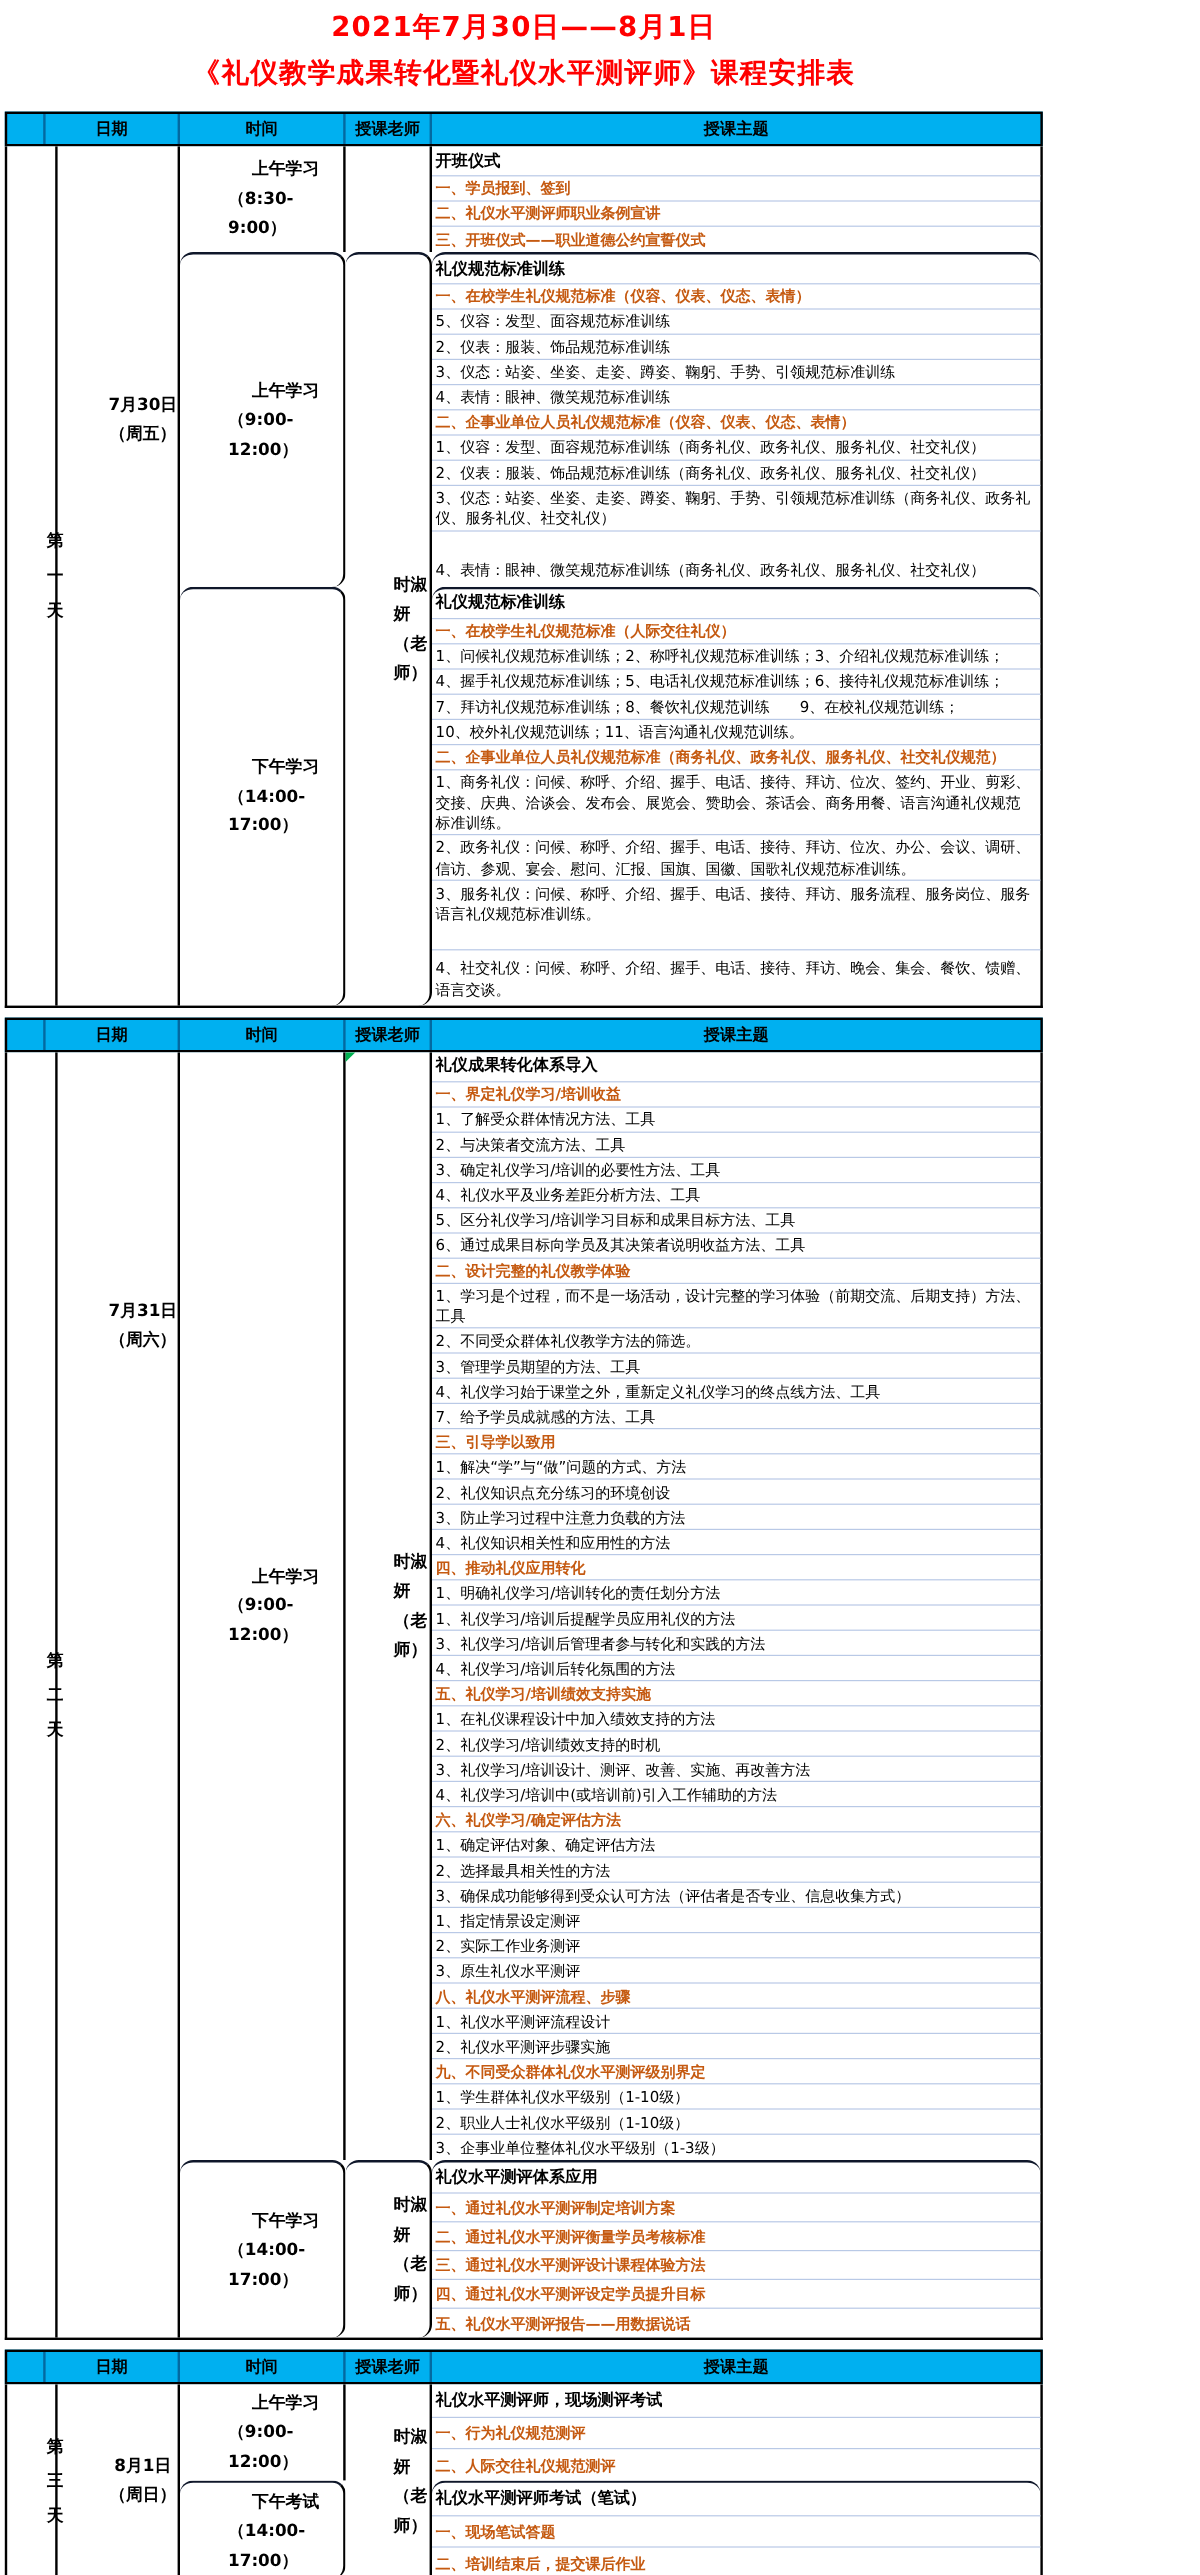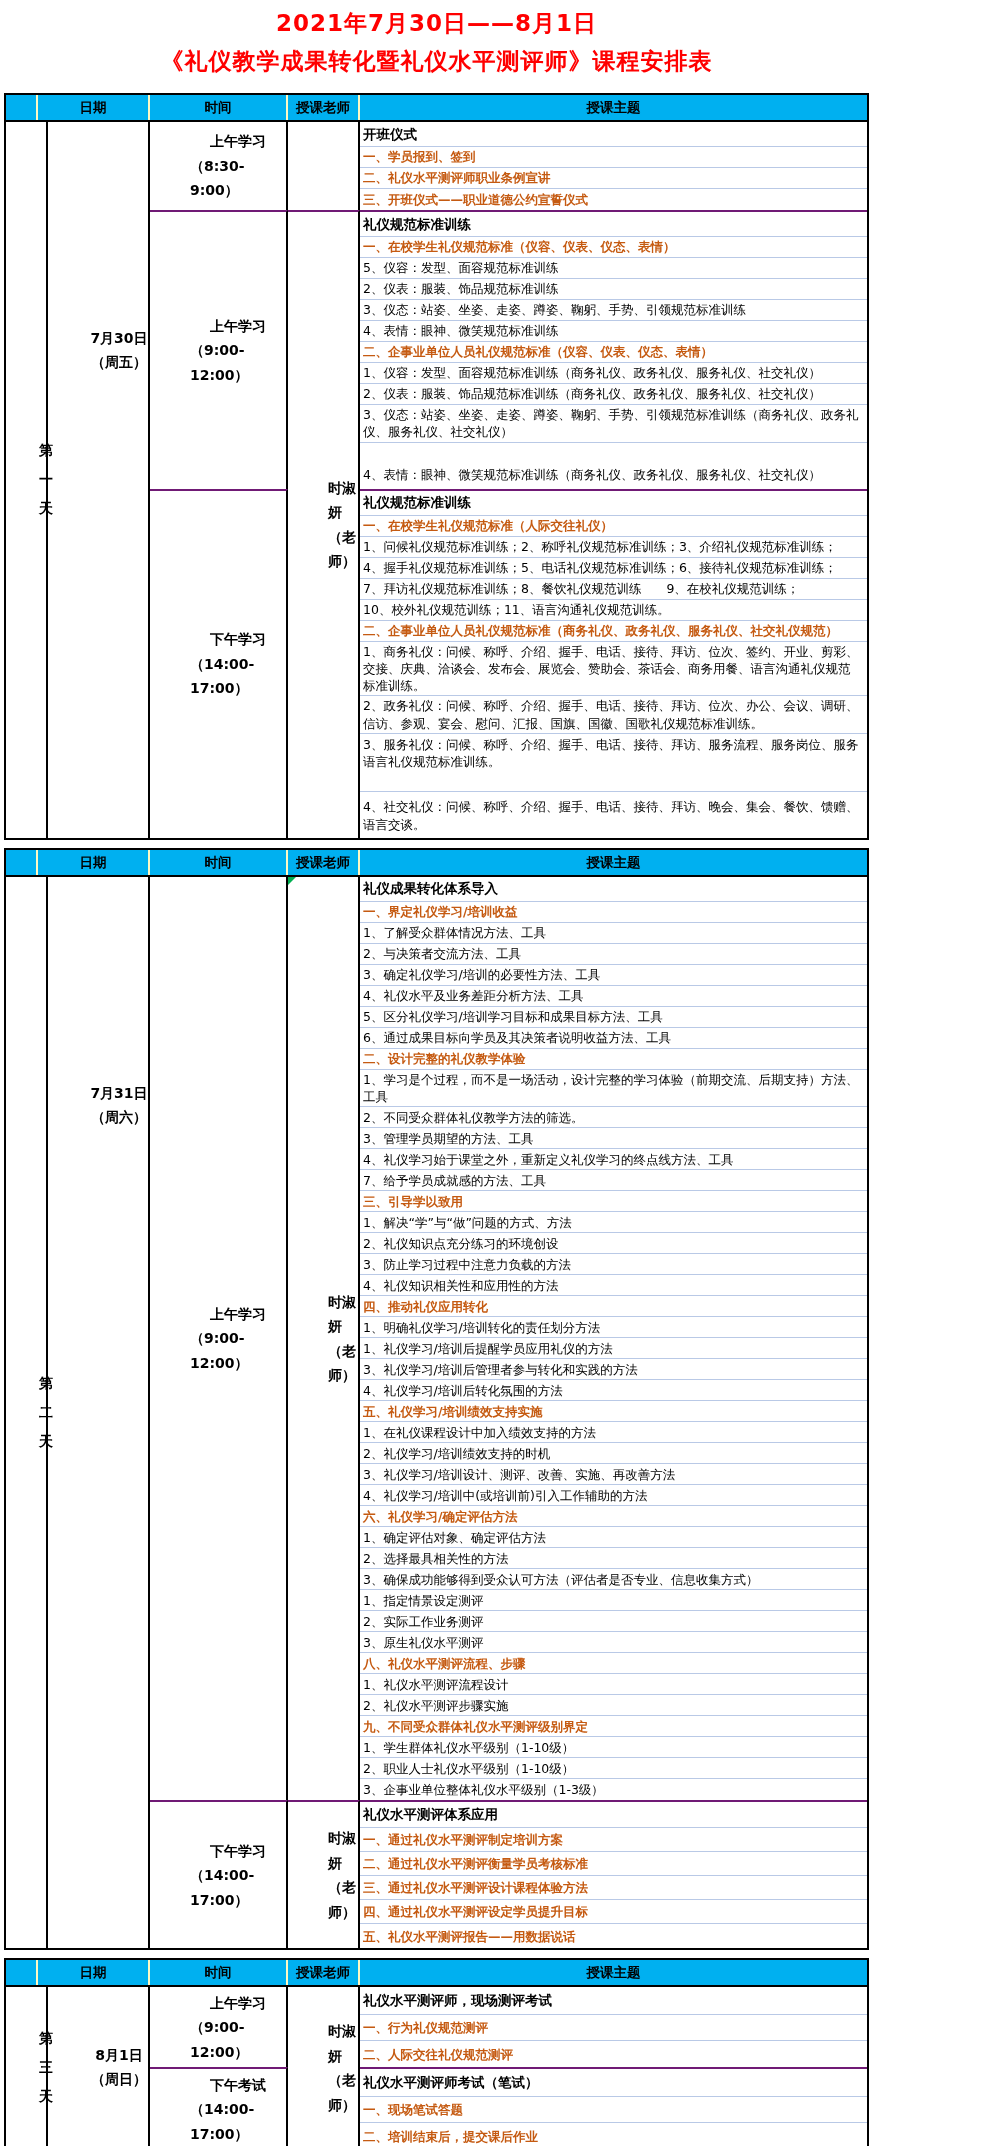--- a/index.html
+++ b/index.html
@@ -3,25 +3,25 @@
 <meta charset="utf-8">
 <style>
   html,body{margin:0;padding:0;background:#fff;}
   body{width:1000px;height:2146px;overflow:hidden;font-family:"DejaVu Sans","Liberation Sans",sans-serif;color:#000;}
   #page{width:865px;margin:0 4px;}
   .title-block{height:86px;text-align:center;padding-top:4px;box-sizing:border-box;}
   .title-line{color:#FF0000;font-weight:bold;font-size:23px;line-height:38px;letter-spacing:1px;}
   .spacer-row{height:7px;}
   .gap{height:8px;}
   .sec-header{display:grid;grid-template-columns:32px 112px 138px 72px 1fr;background:#00B0F0;border:2px solid #000;border-bottom:2px solid #000;}
-  .hcell{border-right:2px solid #fef9c3;text-align:center;font-weight:bold;font-size:13.5px;padding:4px 0 3px 0;}
+  .hcell{border-right:2px solid #0369a1;text-align:center;font-weight:bold;font-size:13.5px;padding:4px 0 3px 0;}
   .hcell.last{border-right:none;}
   .sec-body{display:grid;grid-template-columns:32px 112px 138px 72px 1fr;border:2px solid #000;border-top:none;background:#fff;}
   .cell{border-right:2px solid #000;box-sizing:border-box;padding-left:40px;}
-  .bt{border-top:2px solid #701a75;}
+  .bt{border-top:2px solid #0f172a;border-radius:11px;}
   .day-cell{display:flex;flex-direction:column;align-items:center;justify-content:center;gap:11px;font-weight:bold;font-size:14px;}
   .date-cell{display:flex;flex-direction:column;align-items:center;font-weight:bold;font-size:14px;line-height:1.7;margin-left:12px;}
   .date-upper{padding-top:205px;}
   .date-center{justify-content:center;}
   .time-cell,.teacher-cell{display:flex;flex-direction:column;align-items:center;justify-content:center;font-weight:bold;font-size:14px;line-height:1.75;position:relative;}
   .flag:before{content:"";position:absolute;top:0;left:0;border-top:8px solid #00B050;border-right:8px solid transparent;}
   .topic-cell{display:flex;flex-direction:column;justify-content:flex-start;}
   .trow{box-sizing:border-box;min-height:21px;padding:1px 6px 1px 3px;display:flex;flex-direction:column;justify-content:center;border-bottom:1px solid #B9C9E6;font-size:12.5px;line-height:1.38;}
   .topic-cell .trow:last-child{border-bottom:none;}
   .t-title{font-weight:bold;font-size:13.5px;min-height:25px;}

